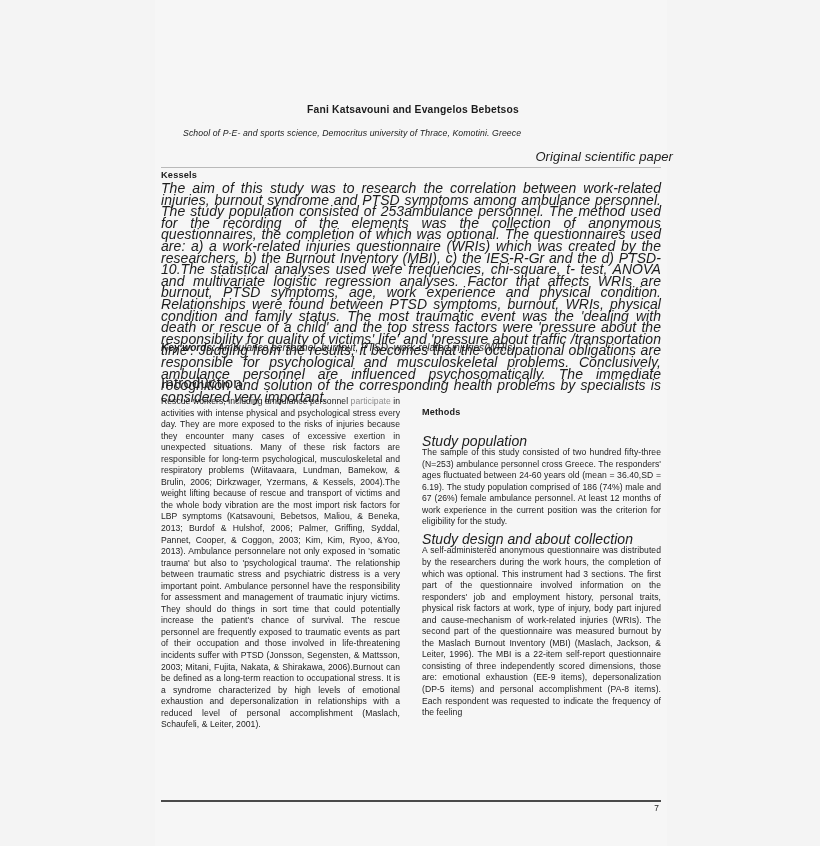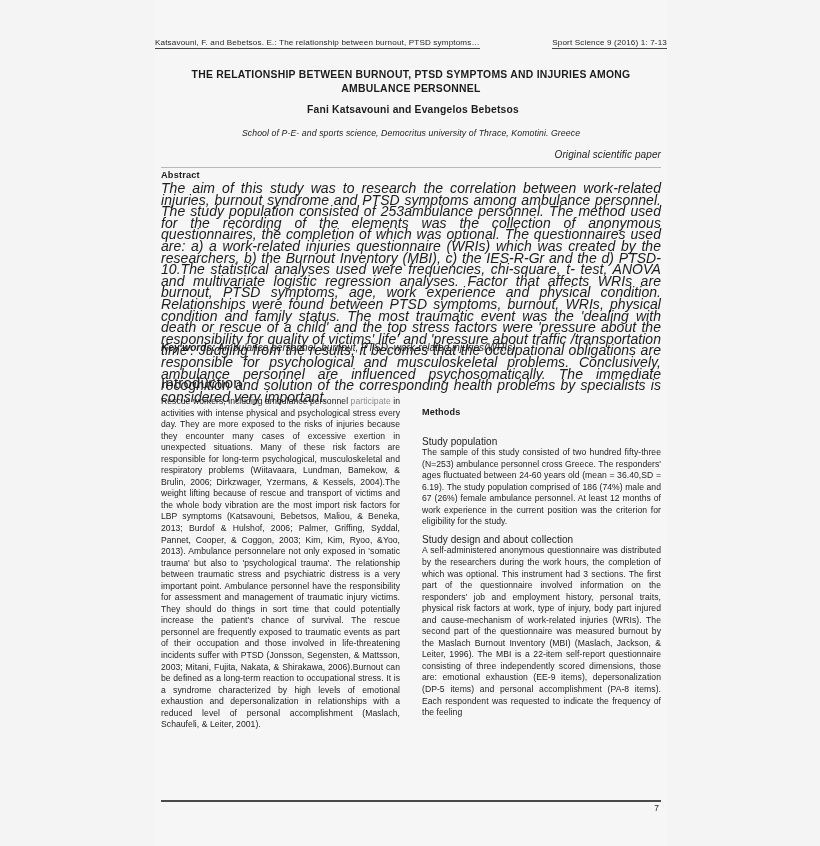--- a/index.html
+++ b/index.html
@@ -78,32 +78,32 @@
     text-align: center;
     font-size: 10.3px;
     font-weight: bold;
     letter-spacing: 0.2px;
   }
   .affil {
     position: absolute;
     left: 28px;
     top: 128px;
     width: 456px;
-    text-align: center;
+    text-align: left;
     font-size: 8.7px;
     font-style: italic;
     letter-spacing: 0.1px;
   }
   .papertype {
     position: absolute;
-    left: 0px;
+    left: 12px;
     top: 149px;
     width: 506px;
     text-align: right;
-    font-size: 10px;
+    font-size: 13px;
     font-style: italic;
     letter-spacing: 0.1px;
   }
 
   
   .rule-top {
     position: absolute;
     left: 6px;
     top: 167px;
     width: 500px;
@@ -184,54 +184,50 @@
 
   .subhead {
     font-weight: bold;
     font-size: 9.1px;
     letter-spacing: 0.15px;
     display: block;
     margin-top: 11px;
     margin-bottom: 17px;
   }
   .italhead {
-    font-size: 10px;
+    font-style: italic;
+    font-size: 14px;
     display: block;
     margin-top: 6px;
   }
 
   .pagenum {
     position: absolute;
     left: 0px;
     top: 803px;
     width: 504px;
     text-align: right;
     font-size: 8.4px;
     color: #1f1f1f;
   }
 </style>
 </head>
 <body>
 
 <div class="page">
   <div class="sheet">
 
-    <div class="runhead">
-      <span class="rh-left">Katsavouni, F. and Bebetsos. E.: The relationship between burnout, PTSD symptoms…</span>
-      <span class="rh-right">Sport Science 9 (2016) 1: 7-13</span>
-    </div>
-
-    <div class="title">THE RELATIONSHIP BETWEEN BURNOUT, PTSD SYMPTOMS AND INJURIES AMONG AMBULANCE PERSONNEL</div>
+
     <div class="authors">Fani Katsavouni and Evangelos Bebetsos</div>
     <div class="affil">School of P-E- and sports science, Democritus university of Thrace, Komotini. Greece</div>
     <div class="papertype">Original scientific paper</div>
 
     <div class="rule-top"></div>
 
-    <div class="abs-head">Abstract</div>
+    <div class="abs-head">Kessels</div>
     <div class="abstract">The aim of this study was to research the correlation between work-related injuries, burnout syndrome and PTSD symptoms among ambulance personnel. The study population consisted of 253ambulance personnel. The method used for the recording of the elements was the collection of anonymous questionnaires, the completion of which was optional. The questionnaires used are: a) a work-related injuries questionnaire (WRIs) which was created by the researchers, b) the Burnout Inventory (MBI), c) the IES-R-Gr and the d) PTSD-10.The statistical analyses used were frequencies, chi-square, t- test, ANOVA and multivariate logistic regression analyses. Factor that affects WRIs are burnout, PTSD symptoms, age, work experience and physical condition. Relationships were found between PTSD symptoms, burnout, WRIs, physical condition and family status. The most traumatic event was the 'dealing with death or rescue of a child' and the top stress factors were 'pressure about the responsibility for quality of victims' life' and 'pressure about traffic /transportation time'. Judging from the results, it becomes that the occupational obligations are responsible for psychological and musculoskeletal problems. Conclusively, ambulance personnel are influenced psychosomatically. The immediate recognition and solution of the corresponding health problems by specialists is considered very important.</div>
 
     <div class="keywords">
       <b>Key words:</b><span> Ambulance personnel, burnout, PTSD, work-related injuries(WRIs)</span>
     </div>
 
     <div class="sec-head" id="intro-head">Introduction</div>
 
     <div class="cols">
 

